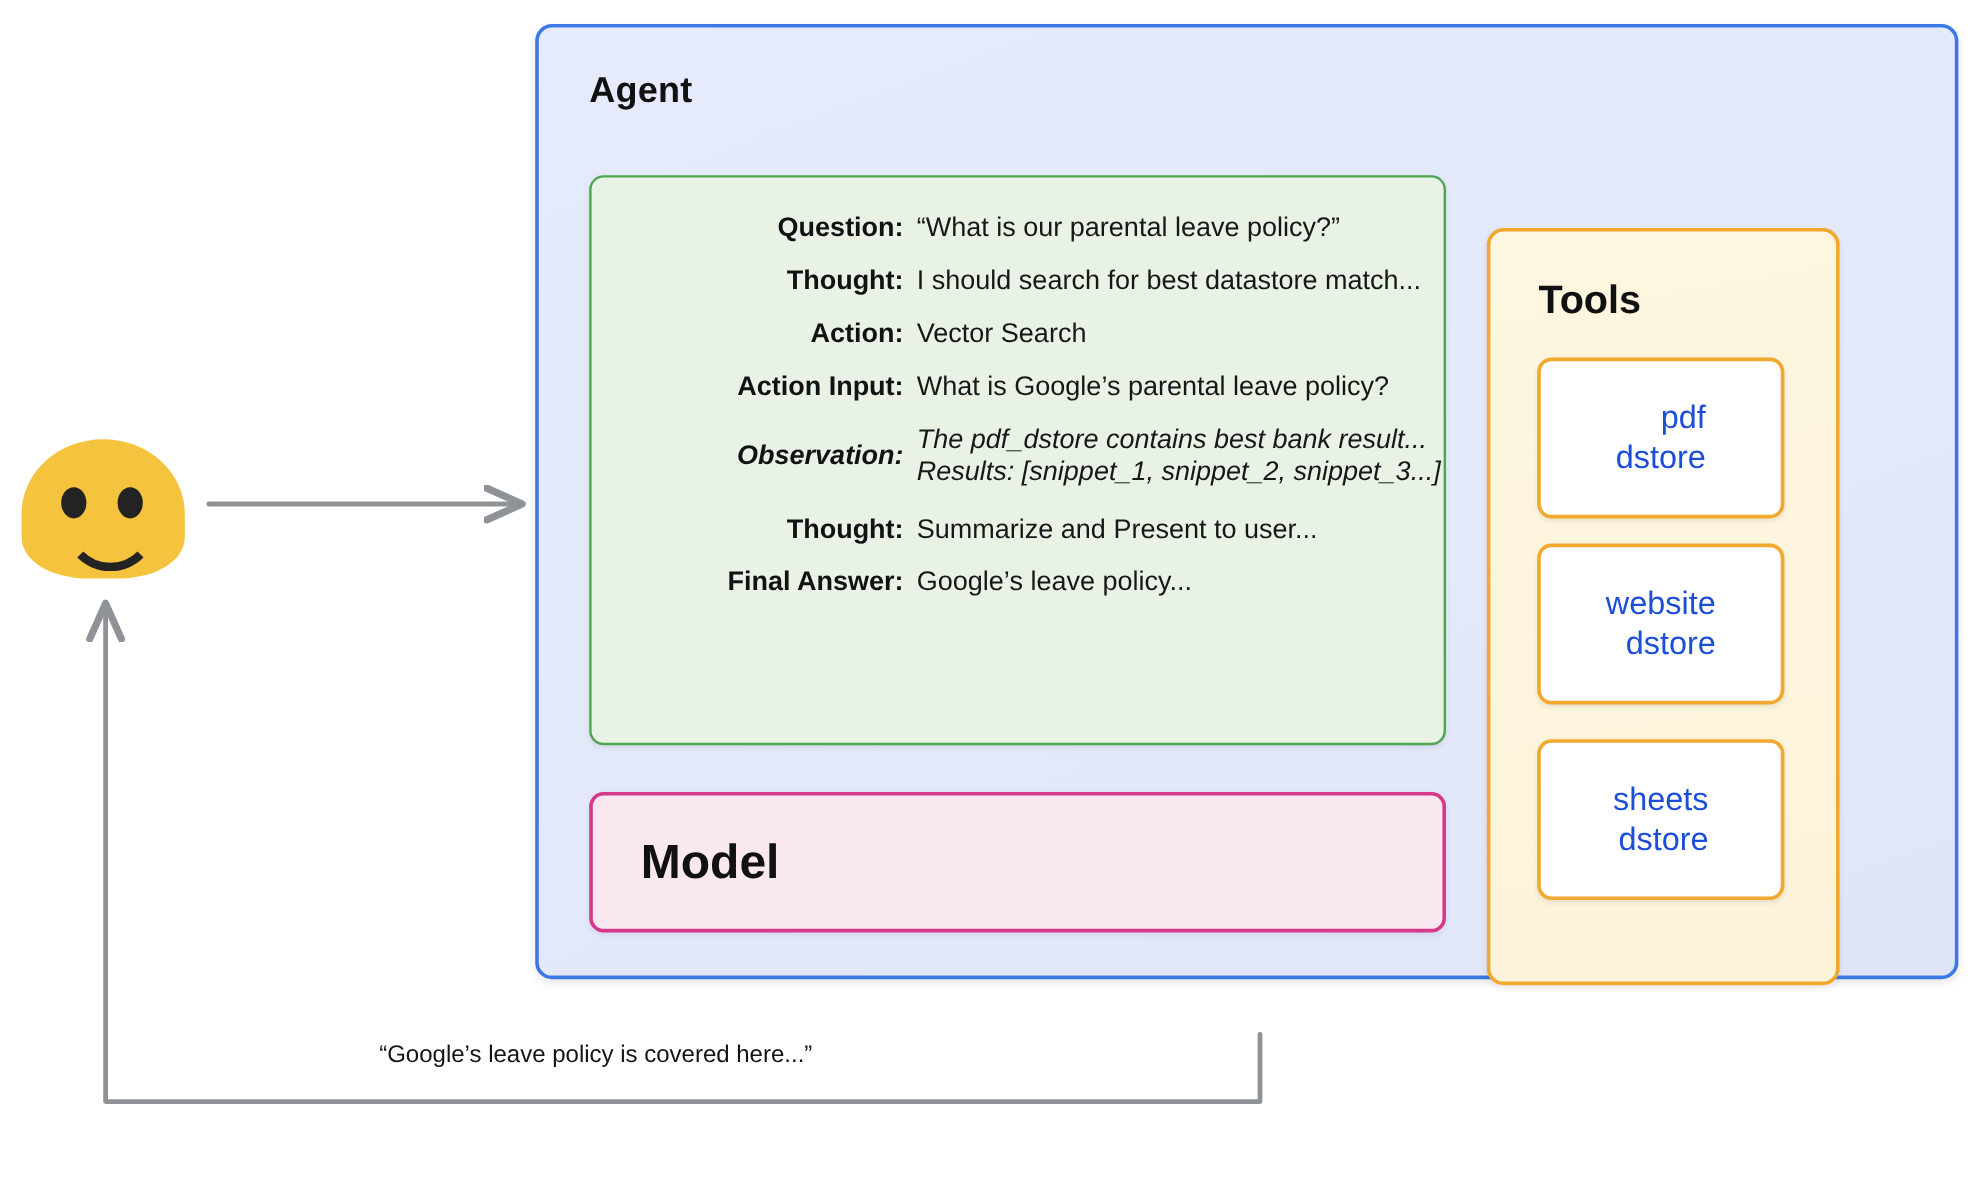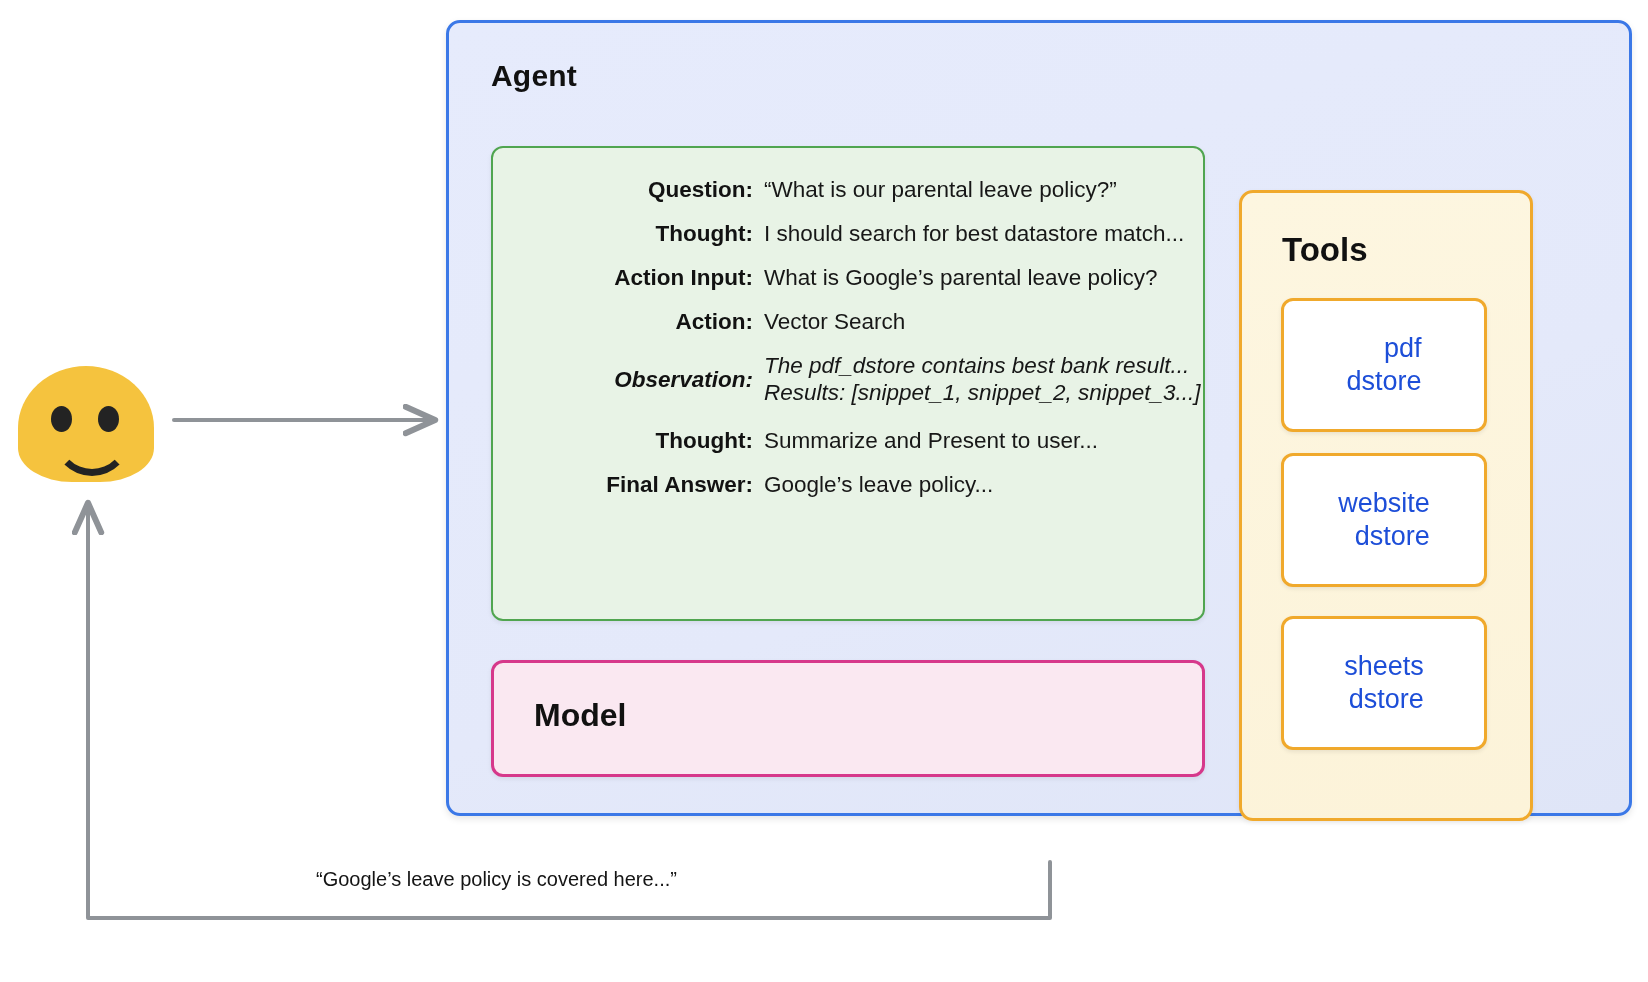--- a/index.html
+++ b/index.html
@@ -136,21 +136,21 @@
     background: #fae8f1;
     border: 3px solid #d6388b;
     border-radius: 12px;
     box-sizing: border-box;
     box-shadow: 0 2px 5px rgba(0,0,0,0.07);
   }
   #model-title {
     position: absolute;
     left: 40px;
     top: 34px;
-    font-size: 32px;
+    font-size: 40px;
     font-weight: 600;
     color: #111;
   }
 
   
   #tools-panel {
     position: absolute;
     left: 790px;
     top: 123px;
     width: 294px;
@@ -272,27 +272,27 @@
           <div class="trace-label">Question:</div>
           <div class="trace-value">“What is our parental leave policy?”</div>
         </div>
 
         <div class="trace-row">
           <div class="trace-label">Thought:</div>
           <div class="trace-value">I should search for best datastore match...</div>
         </div>
 
         <div class="trace-row">
+          <div class="trace-label">Action:</div>
+          <div class="trace-value">Vector Search</div>
+        </div>
+
+        <div class="trace-row">
           <div class="trace-label">Action Input:</div>
           <div class="trace-value">What is Google’s parental leave policy?</div>
-        </div>
-
-        <div class="trace-row">
-          <div class="trace-label">Action:</div>
-          <div class="trace-value">Vector Search</div>
         </div>
 
         <div class="trace-row spaced">
           <div class="trace-label">Observation:</div>
           <div class="trace-value">The pdf_dstore contains best bank result...
 Results: [snippet_1, snippet_2, snippet_3...]</div>
         </div>
 
         <div class="trace-row">
           <div class="trace-label">Thought:</div>

